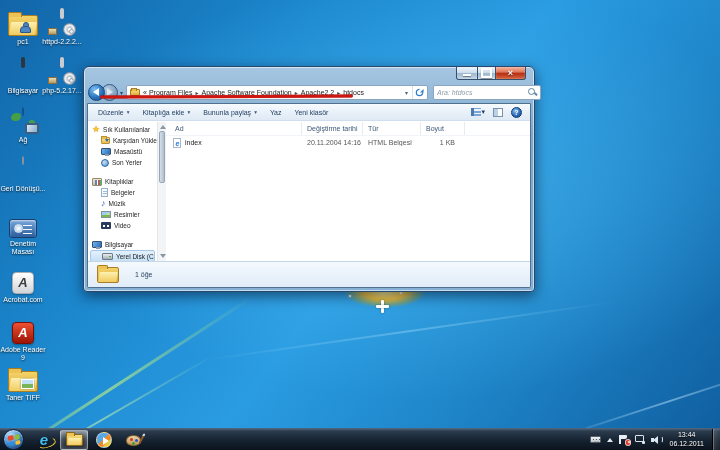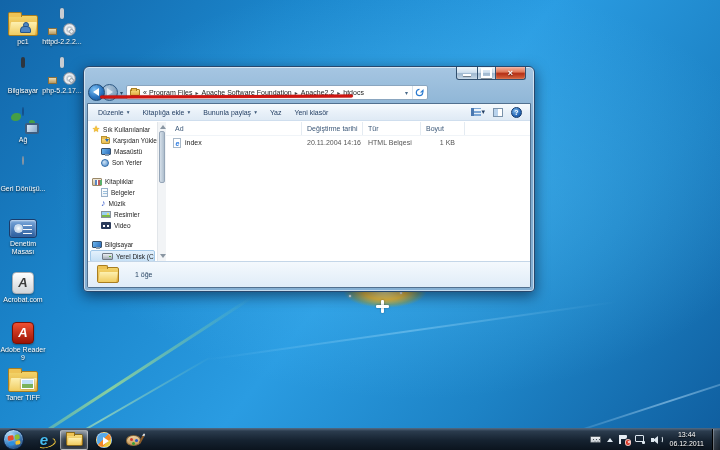--- a/index.html
+++ b/index.html
@@ -370,20 +370,24 @@
         <span class="addr-right">
           <span class="addr-caret">▾</span>
           <span class="refresh">
             <svg width="9" height="9" viewBox="0 0 10 10">
                 <path d="M5 1.5a3.5 3.5 0 1 0 3.5 3.5" stroke="#2a7ad0" stroke-width="1.4" fill="none"></path>
                 <path d="M9.5 1 L9.5 5 L5.5 5 Z" fill="#2a7ad0"></path>
               </svg>
           </span>
         </span>
       </div>
+      <div class="search">
+        <input type="text" placeholder="Ara: htdocs" style="">
+        <span class="mag"></span>
+      </div>
     </div>
 
     <div class="client">
       <div class="toolbar">
         <span class="tbi">
             <span>Düzenle</span>
             <span class="caret">▾</span>
           </span>
         <span class="tbi">
             <span>Kitaplığa ekle</span>

